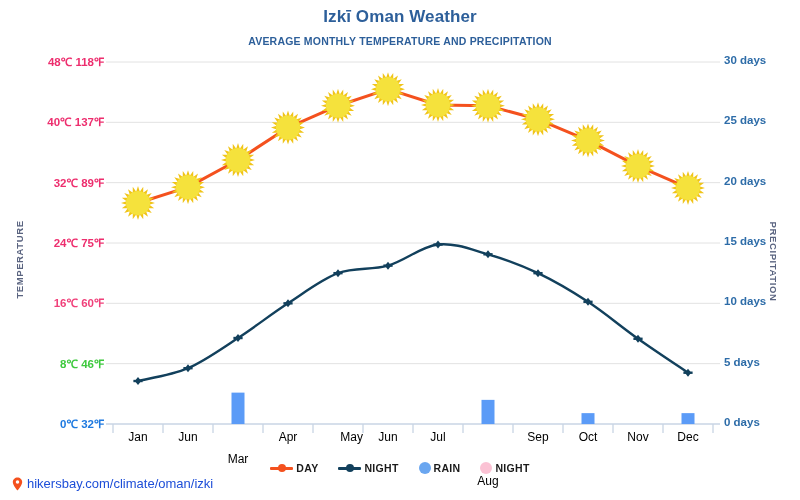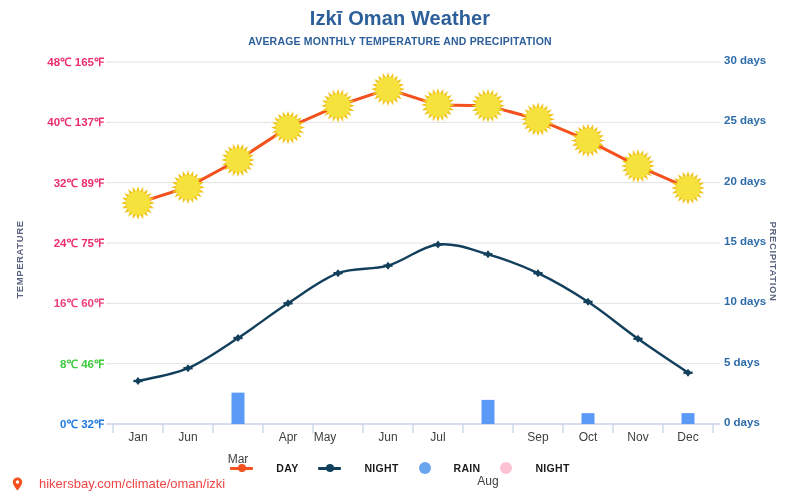--- a/index.html
+++ b/index.html
@@ -18,21 +18,21 @@
     position: absolute;
     left: 0; top: 0;
     width: 800px;
     height: 500px;
   }
   .title {
     position: absolute;
     left: 0; top: 7px;
     width: 800px;
     text-align: center;
-    font-size: 20px;
+    font-size: 17px;
     font-weight: bold;
     color: #2d5f9a;
     letter-spacing: 0.1px;
   }
   .subtitle {
     position: absolute;
     left: 0; top: 35px;
     width: 800px;
     text-align: center;
     font-size: 10.5px;
@@ -89,38 +89,38 @@
   }
   .ylabel-right-wrap {
     position: absolute;
     left: 724px; top: 0;
     width: 80px;
     height: 500px;
   }
   .xlabel {
     position: absolute;
     font-size: 12px;
-    color: #404040;
+    color: #000000;
     text-align: center;
     white-space: nowrap;
   }
   .legend {
     position: absolute;
     left: 0;
     top: 462px;
     width: 800px;
     display: flex;
     justify-content: center;
     align-items: center;
     gap: 20px;
   }
   .legend-item {
     display: flex;
     align-items: center;
-    gap: 23px;
+    gap: 3px;
     font-size: 10.5px;
     font-weight: bold;
     color: #1a1a1a;
     letter-spacing: 0.3px;
   }
   .legend-line {
     position: relative;
     width: 23px;
     height: 9px;
   }
@@ -139,43 +139,43 @@
   .legend-circle {
     width: 12px; height: 12px;
     border-radius: 50%;
   }
   .footer {
     position: absolute;
     left: 12px;
     top: 476px;
     display: flex;
     align-items: flex-end;
-    gap: 16px;
+    gap: 4px;
     font-size: 13px;
-    color: #ef4444;
+    color: #1d4ed8;
   }
   .pin {
     width: 11px;
     height: 14px;
     position: relative;
   }
 </style>
 </head>
 <body>
 
 <div id="chart-root">
 
   <div class="title">Izkī Oman Weather</div>
   <div class="subtitle">AVERAGE MONTHLY TEMPERATURE AND PRECIPITATION</div>
 
   <div class="axis-title" id="temp-axis-title">TEMPERATURE</div>
   <div class="axis-title" id="precip-axis-title">PRECIPITATION</div>
 
   <div class="ylabel-left-wrap" id="yleft">
-      <div class="ylabel-left" style="top: 54px; color: rgb(237, 46, 110);">48℃ 165℉</div>
+      <div class="ylabel-left" style="top: 54px; color: rgb(237, 46, 110);">48℃ 118℉</div>
       <div class="ylabel-left" style="top: 114.333px; color: rgb(237, 46, 110);">40℃ 137℉</div>
       <div class="ylabel-left" style="top: 174.667px; color: rgb(237, 46, 110);">32℃ 89℉</div>
       <div class="ylabel-left" style="top: 235px; color: rgb(237, 46, 110);">24℃ 75℉</div>
       <div class="ylabel-left" style="top: 295.333px; color: rgb(240, 64, 122);">16℃ 60℉</div>
       <div class="ylabel-left" style="top: 355.667px; color: rgb(62, 201, 62);">8℃ 46℉</div>
       <div class="ylabel-left" style="top: 416px; color: rgb(31, 122, 224);">0℃ 32℉</div>
     </div>
   <div class="ylabel-right-wrap" id="yright">
       <div class="ylabel-right" style="top: 54px;">30 days</div>
       <div class="ylabel-right" style="top: 114.333px;">25 days</div>
@@ -183,21 +183,21 @@
       <div class="ylabel-right" style="top: 235px;">15 days</div>
       <div class="ylabel-right" style="top: 295.333px;">10 days</div>
       <div class="ylabel-right" style="top: 355.667px;">5 days</div>
       <div class="ylabel-right" style="top: 416px;">0 days</div>
     </div>
   <div id="xlabels">
       <div class="xlabel" style="left: 113px; width: 50px; top: 430px;">Jan</div>
       <div class="xlabel" style="left: 163px; width: 50px; top: 430px;">Jun</div>
       <div class="xlabel" style="left: 213px; width: 50px; top: 452px;">Mar</div>
       <div class="xlabel" style="left: 263px; width: 50px; top: 430px;">Apr</div>
-      <div class="xlabel" style="left: 300px; width: 50px; top: 430px;">May</div>
+      <div class="xlabel" style="left: 313px; width: 50px; top: 430px; text-align: right;">May</div>
       <div class="xlabel" style="left: 363px; width: 50px; top: 430px;">Jun</div>
       <div class="xlabel" style="left: 413px; width: 50px; top: 430px;">Jul</div>
       <div class="xlabel" style="left: 463px; width: 50px; top: 430px; margin-top: 44px;">Aug</div>
       <div class="xlabel" style="left: 513px; width: 50px; top: 430px;">Sep</div>
       <div class="xlabel" style="left: 563px; width: 50px; top: 430px;">Oct</div>
       <div class="xlabel" style="left: 613px; width: 50px; top: 430px;">Nov</div>
       <div class="xlabel" style="left: 663px; width: 50px; top: 430px;">Dec</div>
     </div>
 
   <svg id="plot" width="800" height="500" style="position:absolute;left:0;top:0;">

